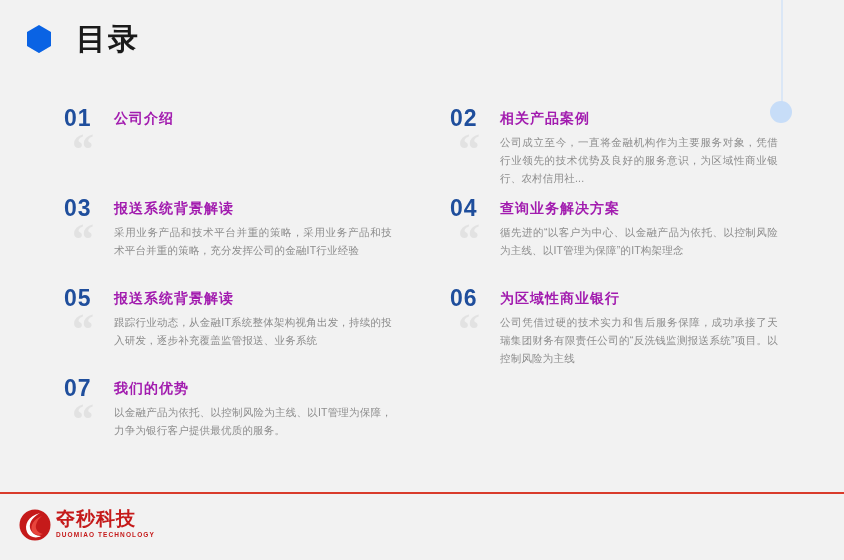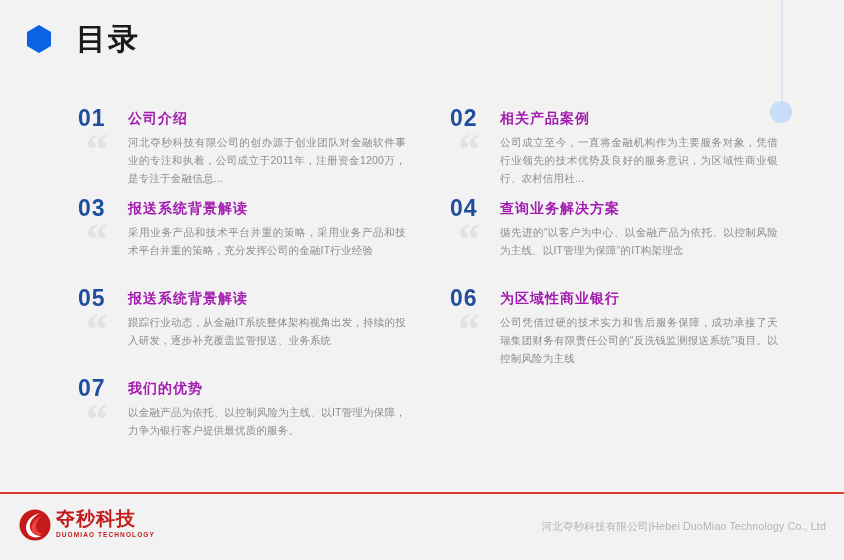--- a/index.html
+++ b/index.html
@@ -76,21 +76,21 @@
     left: 0;
     top: 100px;
     width: 844px;
     height: 380px;
   }
   .toc-item {
     position: absolute;
     width: 330px;
     height: 90px;
   }
-  .toc-item.col-left  { left: 78px; }
+  .toc-item.col-left  { left: 64px; }
   .toc-item.col-right { left: 450px; }
   .toc-item.row-1 { top: 5px; }
   .toc-item.row-2 { top: 95px; }
   .toc-item.row-3 { top: 185px; }
   .toc-item.row-4 { top: 275px; }
 
   .item-num {
     position: absolute;
     left: 0;
     top: 0;
@@ -215,21 +215,20 @@
     </div>
     <div class="page-title">目录</div>
   </div>
 
   <div class="toc">
 
     <div class="toc-item col-left row-1">
       <div class="item-num">01</div>
       <div class="item-title">公司介绍</div>
       <div class="item-quote">“</div>
-      <div class="item-desc">河北夺秒科技有限公司的创办源于创业团队对金融软件事业的专注和执着，公司成立于2011年，注册资金1200万，是专注于金融信息...</div>
     </div>
 
     <div class="toc-item col-right row-1">
       <div class="item-num">02</div>
       <div class="item-title">相关产品案例</div>
       <div class="item-quote">“</div>
       <div class="item-desc">公司成立至今，一直将金融机构作为主要服务对象，凭借行业领先的技术优势及良好的服务意识，为区域性商业银行、农村信用社...</div>
     </div>
 
     <div class="toc-item col-left row-2">
@@ -277,16 +276,15 @@
           <circle cx="17" cy="17" r="15.5" fill="#c51a1a"></circle>
           <path d="M22 5 C10 8, 6 17, 9 24 C11 29, 18 31, 23 28 C18 28, 13 25, 12 20 C11 14, 15 9, 22 5 Z" fill="#ffffff"></path>
           <path d="M24 8 C16 11, 12 17, 14 23 C16 27, 21 28, 25 26 C20 25, 17 21, 18 17 C19 13, 21 10, 24 8 Z" fill="#e8453c"></path>
         </svg>
       </div>
       <div class="logo-text">
         <div class="logo-cn">夺秒科技</div>
         <div class="logo-en">DUOMIAO TECHNOLOGY</div>
       </div>
     </div>
-    <div class="footer-note">河北夺秒科技有限公司|Hebei DuoMiao Technology Co., Ltd</div>
   </div>
 
 </div>
 
 </body></html>

